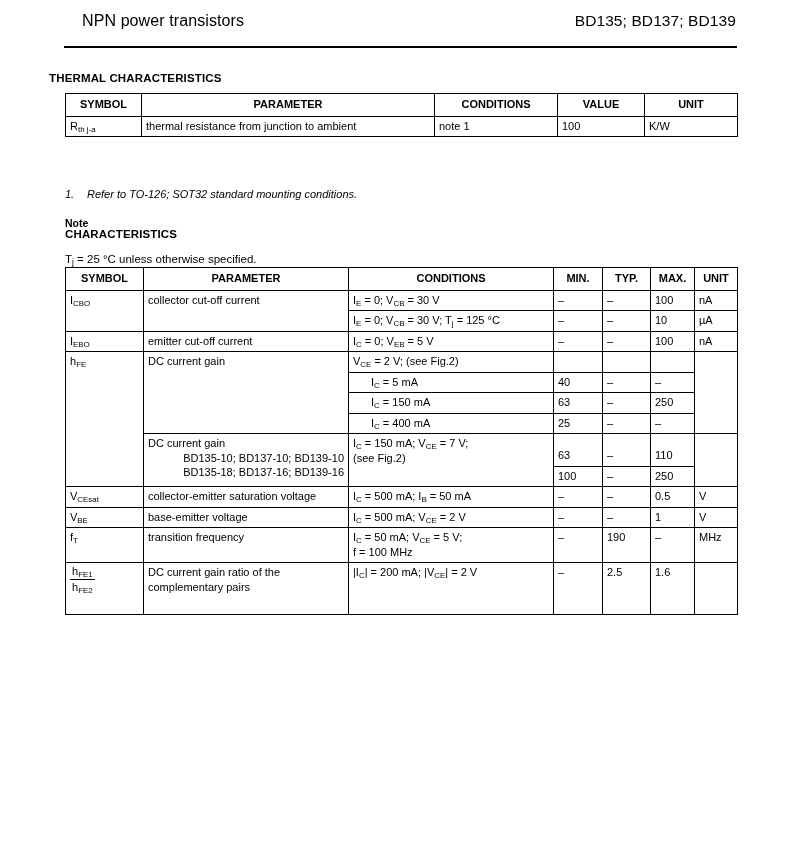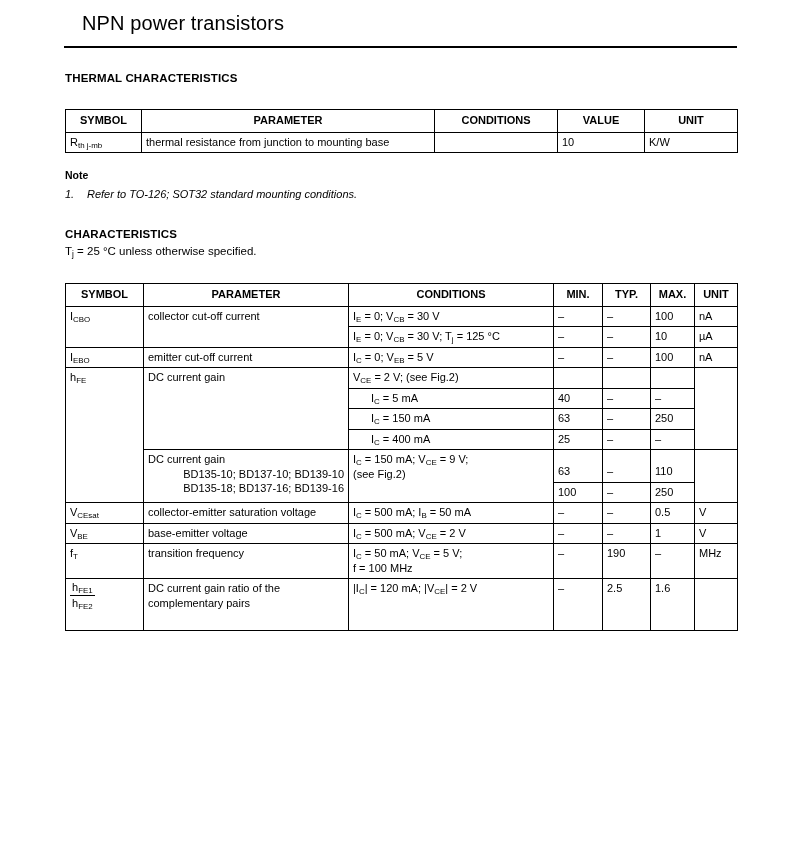--- a/index.html
+++ b/index.html
@@ -21,21 +21,21 @@
     position: absolute;
     left: 0;
     top: 12px;
     width: 800px;
     height: 34px;
   }
   .hdr-left {
     position: absolute;
     left: 82px;
     top: 0;
-    font-size: 20px;
+    font-size: 16px;
     letter-spacing: 0.1px;
     text-align: center;
   }
   .hdr-right {
     position: absolute;
     right: 64px;
     top: 0;
     font-size: 15.5px;
     letter-spacing: 0.1px;
   }
@@ -56,39 +56,39 @@
     letter-spacing: 0.15px;
   }
   .plain-text {
     position: absolute;
     font-size: 11.5px;
   }
   .note-head {
     position: absolute;
     font-size: 10.5px;
     font-weight: bold;
+    margin-top: 48px;
   }
   .note-item {
     position: absolute;
     font-size: 11px;
     font-style: italic;
   }
   .note-num {
     display: inline-block;
     width: 22px;
   }
 
   
   table.dtable {
     position: absolute;
     border-collapse: collapse;
     table-layout: fixed;
     font-size: 11px;
     background: #fff;
-    margin-top: 16px;
   }
   table.dtable td, table.dtable th {
     border: 1.1px solid #000;
     padding: 2px 4px 3px 4px;
     vertical-align: top;
     text-align: left;
     font-weight: normal;
     line-height: 1.32;
   }
   table.dtable th {
@@ -129,60 +129,61 @@
     border-top: 1.1px solid #000;
     padding: 1px 2px 0 2px;
   }
   .abs { letter-spacing: 0; }
 </style>
 </head>
 <body>
 
 <div class="page-header">
   <div class="hdr-left">NPN power transistors</div>
+  <div class="hdr-right">BD135; BD137; BD139</div>
 </div>
 <div class="hdr-rule"></div>
 
-<div class="sec-title" style="left:65px; top:72px;">THERMAL CHARACTERISTICS</div>
+<div class="sec-title" style="left:49px; top:72px;">THERMAL CHARACTERISTICS</div>
 
 <table class="dtable" style="left:65px; top:93px; width:672px;">
   <colgroup>
     <col style="width:76px">
     <col style="width:293px">
     <col style="width:123px">
     <col style="width:87px">
     <col style="width:93px">
   </colgroup>
   <thead>
     <tr>
       <th>SYMBOL</th>
       <th>PARAMETER</th>
       <th>CONDITIONS</th>
       <th>VALUE</th>
       <th>UNIT</th>
     </tr>
   </thead>
   <tbody>
     <tr>
-      <td><span>R</span><sub>th j-mb</sub></td>
-      <td>thermal resistance from junction to mounting base</td>
-      <td>&nbsp;</td>
-      <td class="ctr">10</td>
+      <td><span>R</span><sub>th j-a</sub></td>
+      <td>thermal resistance from junction to ambient</td>
+      <td>note 1</td>
+      <td class="ctr">100</td>
       <td class="ctr">K/W</td>
     </tr>
   </tbody>
 </table>
 
 <div class="note-head" style="left:65px; top:169px;">Note</div>
 <div class="note-item" style="left:65px; top:188px;">
   <span class="note-num">1.</span><span>Refer to TO-126; SOT32 standard mounting conditions.</span>
 </div>
 
 <div class="sec-title" style="left:65px; top:228px;">CHARACTERISTICS</div>
-<div class="plain-text" style="left:65px; top:245px;">
+<div class="plain-text" style="left:65px; top:253px;">
   <span>T</span><sub>j</sub><span> = 25 °C unless otherwise specified.</span>
 </div>
 
 <table class="dtable" style="left:65px; top:267px; width:672px;">
   <colgroup>
     <col style="width:78px">
     <col style="width:205px">
     <col style="width:205px">
     <col style="width:49px">
     <col style="width:48px">
@@ -267,21 +268,21 @@
       <td>–</td>
     </tr>
 
     <tr>
       <td rowspan="2">
         <span>DC current gain</span>
         <span class="indent2">BD135-10; BD137-10; BD139-10</span>
         <span class="indent2">BD135-18; BD137-16; BD139-16</span>
       </td>
       <td rowspan="2">
-        <span>I</span><sub>C</sub><span> = 150 mA; V</span><sub>CE</sub><span> = 9 V;</span>
+        <span>I</span><sub>C</sub><span> = 150 mA; V</span><sub>CE</sub><span> = 7 V;</span>
         <span style="display:block">(see Fig.2)</span>
       </td>
       <td class="vmid" style="padding-top:14px">63</td>
       <td class="vmid" style="padding-top:14px">–</td>
       <td class="vmid" style="padding-top:14px">110</td>
       <td rowspan="2">&nbsp;</td>
     </tr>
 
     <tr>
       <td style="border-top:none">100</td>
@@ -326,21 +327,21 @@
       <td style="height:46px">
         <span class="frac">
           <span class="num"><span>h</span><sub>FE1</sub></span>
           <span class="den"><span>h</span><sub>FE2</sub></span>
         </span>
       </td>
       <td>
         <span>DC current gain ratio of the</span>
         <span style="display:block">complementary pairs</span>
       </td>
-      <td><span class="abs">|I</span><sub>C</sub><span class="abs">| = 120 mA; |V</span><sub>CE</sub><span class="abs">| = 2 V</span></td>
+      <td><span class="abs">|I</span><sub>C</sub><span class="abs">| = 200 mA; |V</span><sub>CE</sub><span class="abs">| = 2 V</span></td>
       <td>–</td>
       <td>2.5</td>
       <td>1.6</td>
       <td>&nbsp;</td>
     </tr>
 
   </tbody>
 </table>
 
 </body></html>

